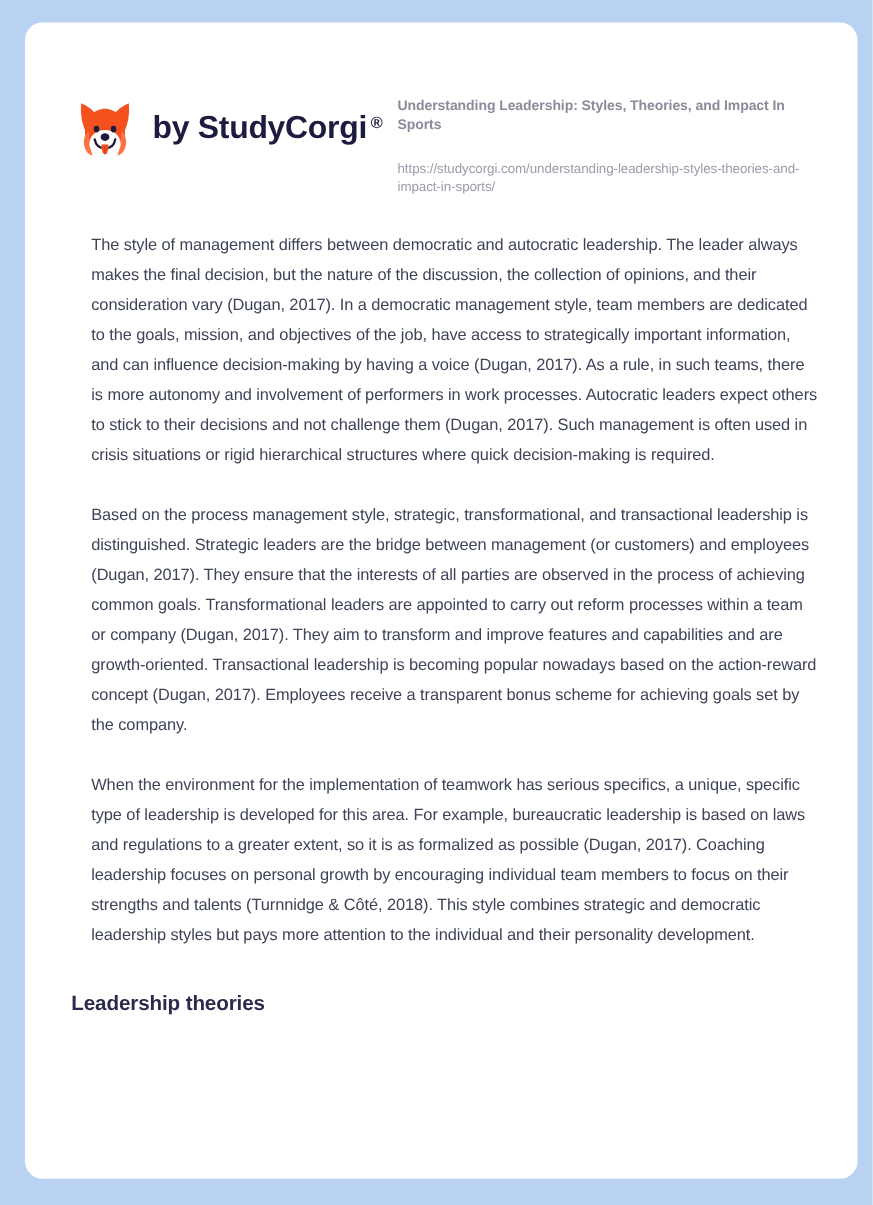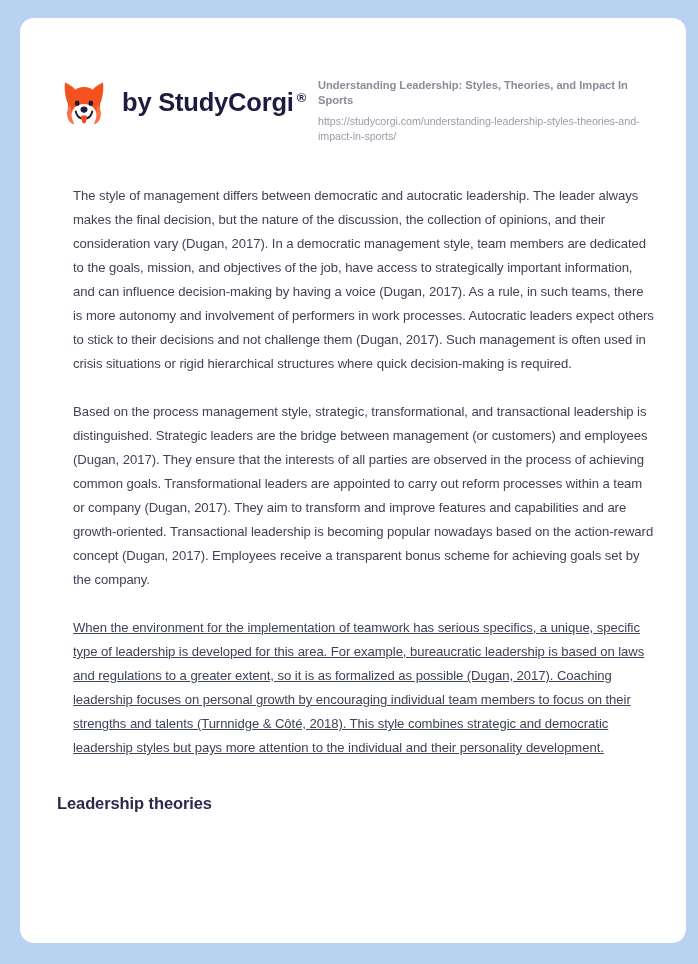--- a/index.html
+++ b/index.html
@@ -80,21 +80,21 @@
     text-align: left;
   }
   #doc-title {
     font-size: 11.2px;
     font-weight: bold;
     color: #8b8b9c;
     line-height: 1.38;
     letter-spacing: -0.05px;
   }
   #doc-url {
-    margin-top: 5px;
+    margin-top: 19px;
     font-size: 10.7px;
     color: #9b9baa;
     line-height: 1.42;
     letter-spacing: -0.05px;
     word-break: break-word;
   }
   
   #article {
     position: absolute;
     left: 37px;
@@ -104,21 +104,20 @@
   .para {
     font-size: 13.1px;
     line-height: 24px;
     color: #3f4358;
     margin: 0 0 24px 16px;
     text-align: left;
     letter-spacing: -0.06px;
   }
   .para:last-of-type {
     margin-bottom: 0;
-    text-decoration: underline;
   }
   .section-heading {
     font-size: 16.5px;
     font-weight: bold;
     color: #2b2a4c;
     margin: 34px 0 0 0;
     letter-spacing: -0.1px;
     line-height: 1.2;
   }
 </style>

